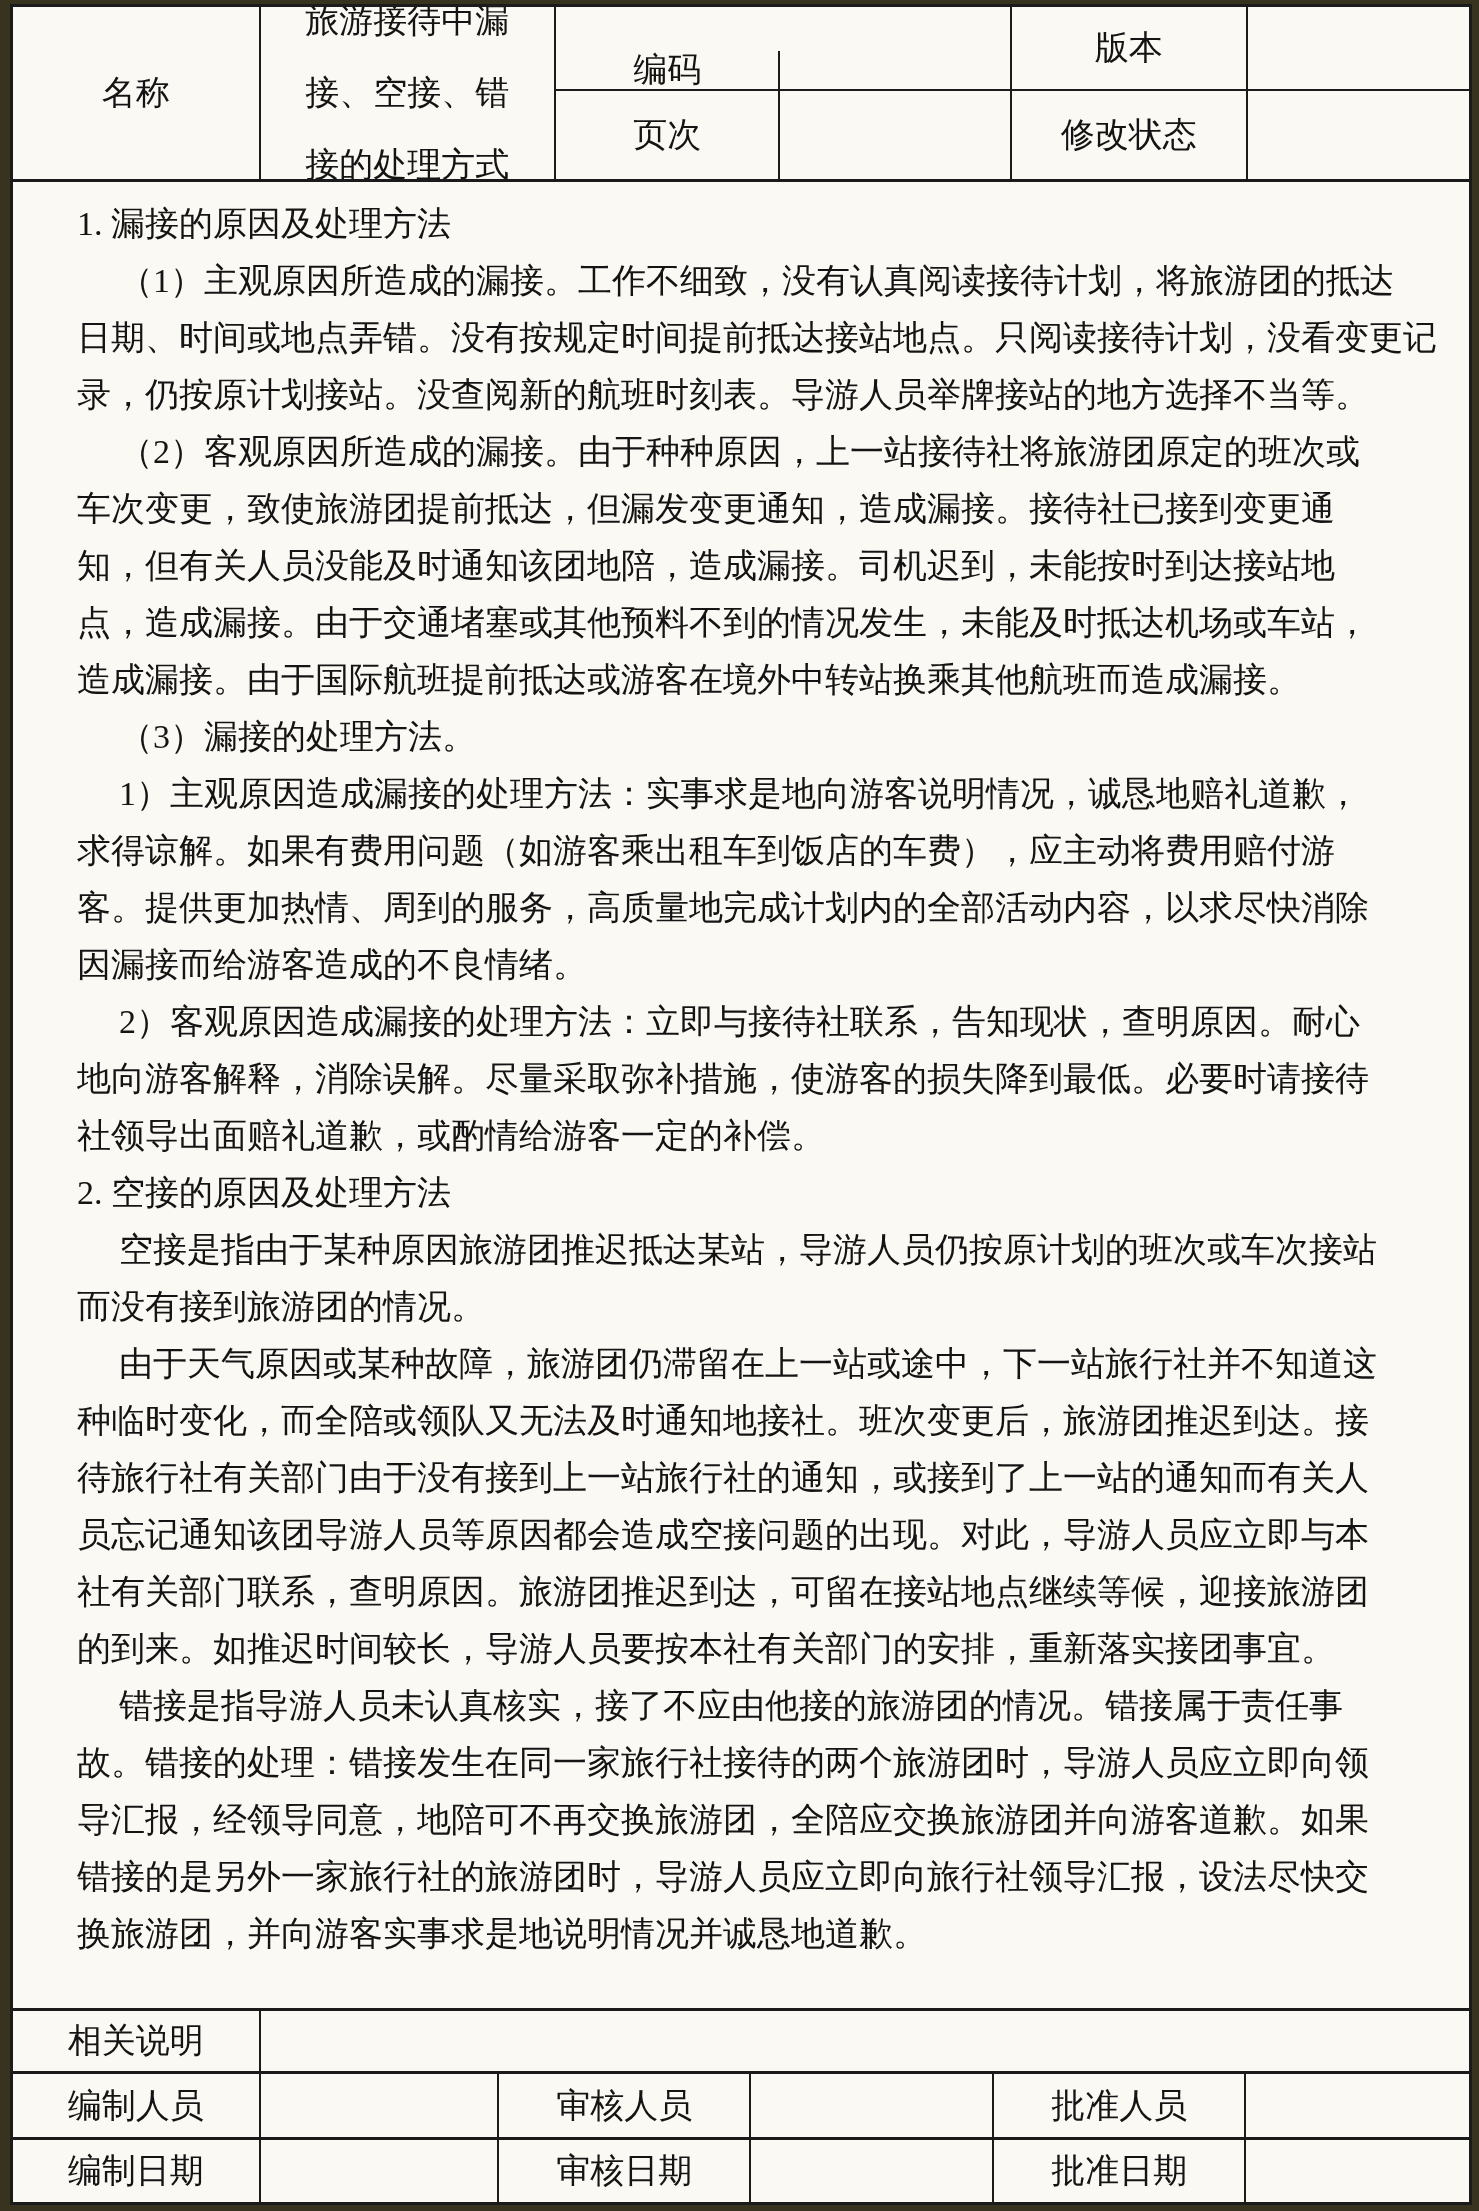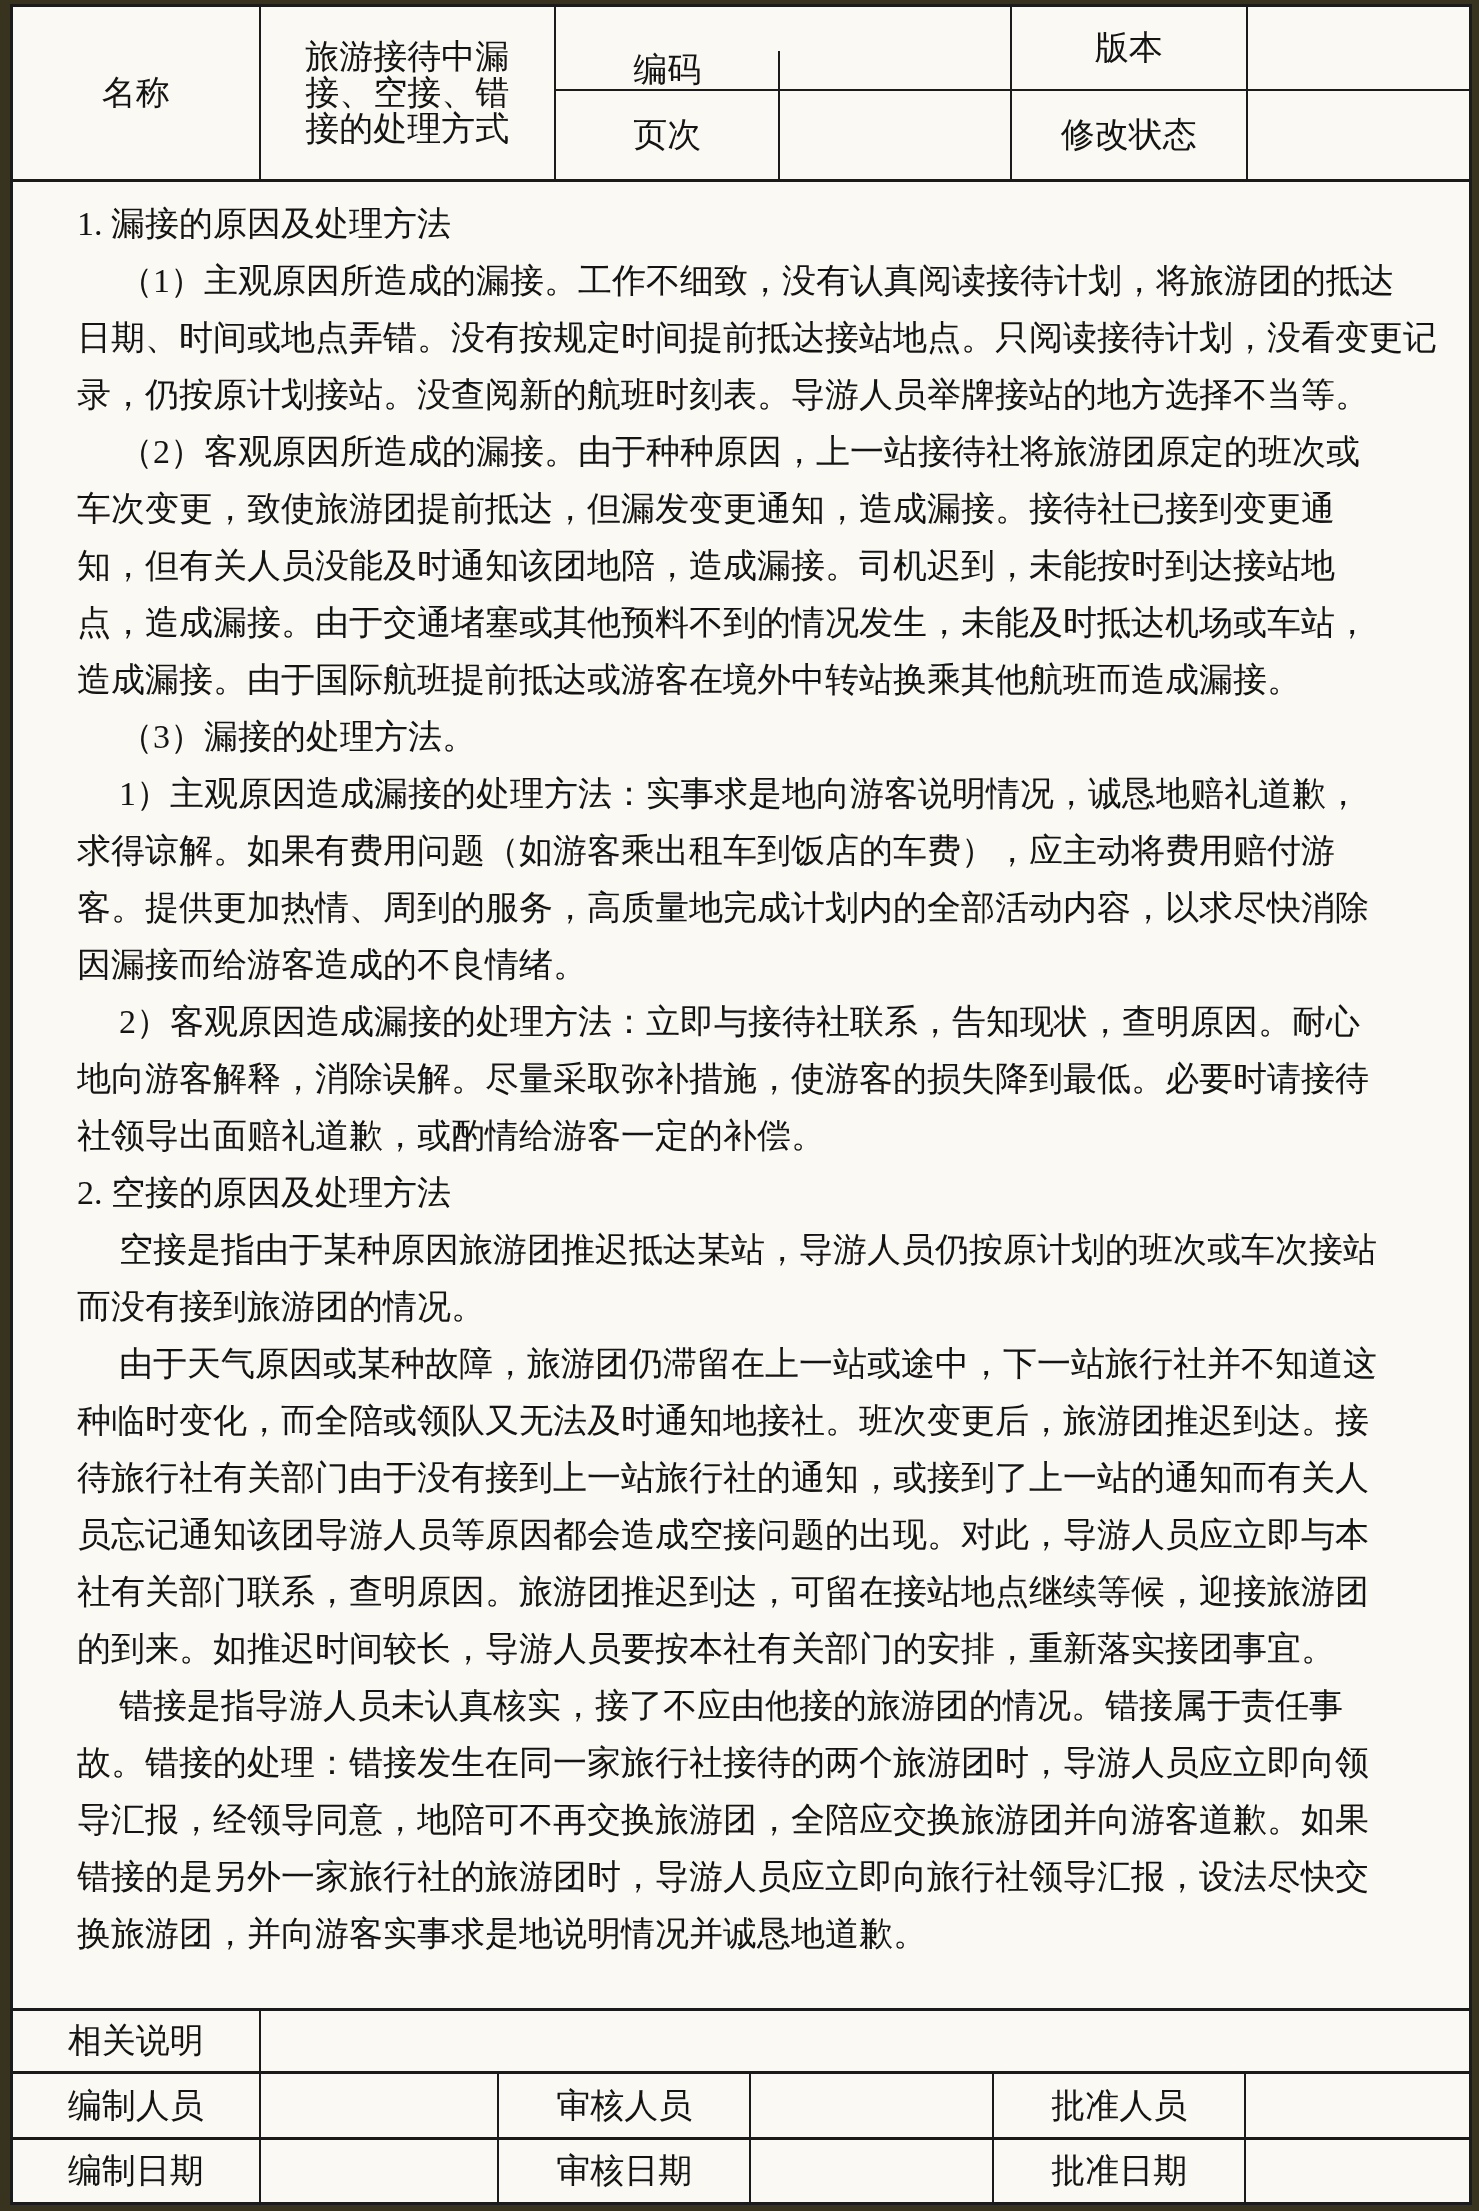--- a/index.html
+++ b/index.html
@@ -40,21 +40,21 @@
     font-size:34px;
     box-sizing:border-box;
     overflow:hidden;
   }
   .hcell.no-r{border-right:none;}
   .hcell.bot{border-bottom:2px solid var(--line);}
   .h-name{grid-row:1/3;grid-column:1;}
   .h-title{
     grid-row:1/3;grid-column:2;
     white-space:pre-line;text-align:left;
-    line-height:36px;font-size:34px;
+    line-height:72px;font-size:34px;
   }
   .r1c3{grid-row:1;grid-column:3;margin-top:44px;}
   .r1c4{grid-row:1;grid-column:4;}
   .r1c5{grid-row:1;grid-column:5;}
   .r1c6{grid-row:1;grid-column:6;}
   .r2c3{grid-row:2;grid-column:3;}
   .r2c4{grid-row:2;grid-column:4;}
   .r2c5{grid-row:2;grid-column:5;}
   .r2c6{grid-row:2;grid-column:6;}
   

